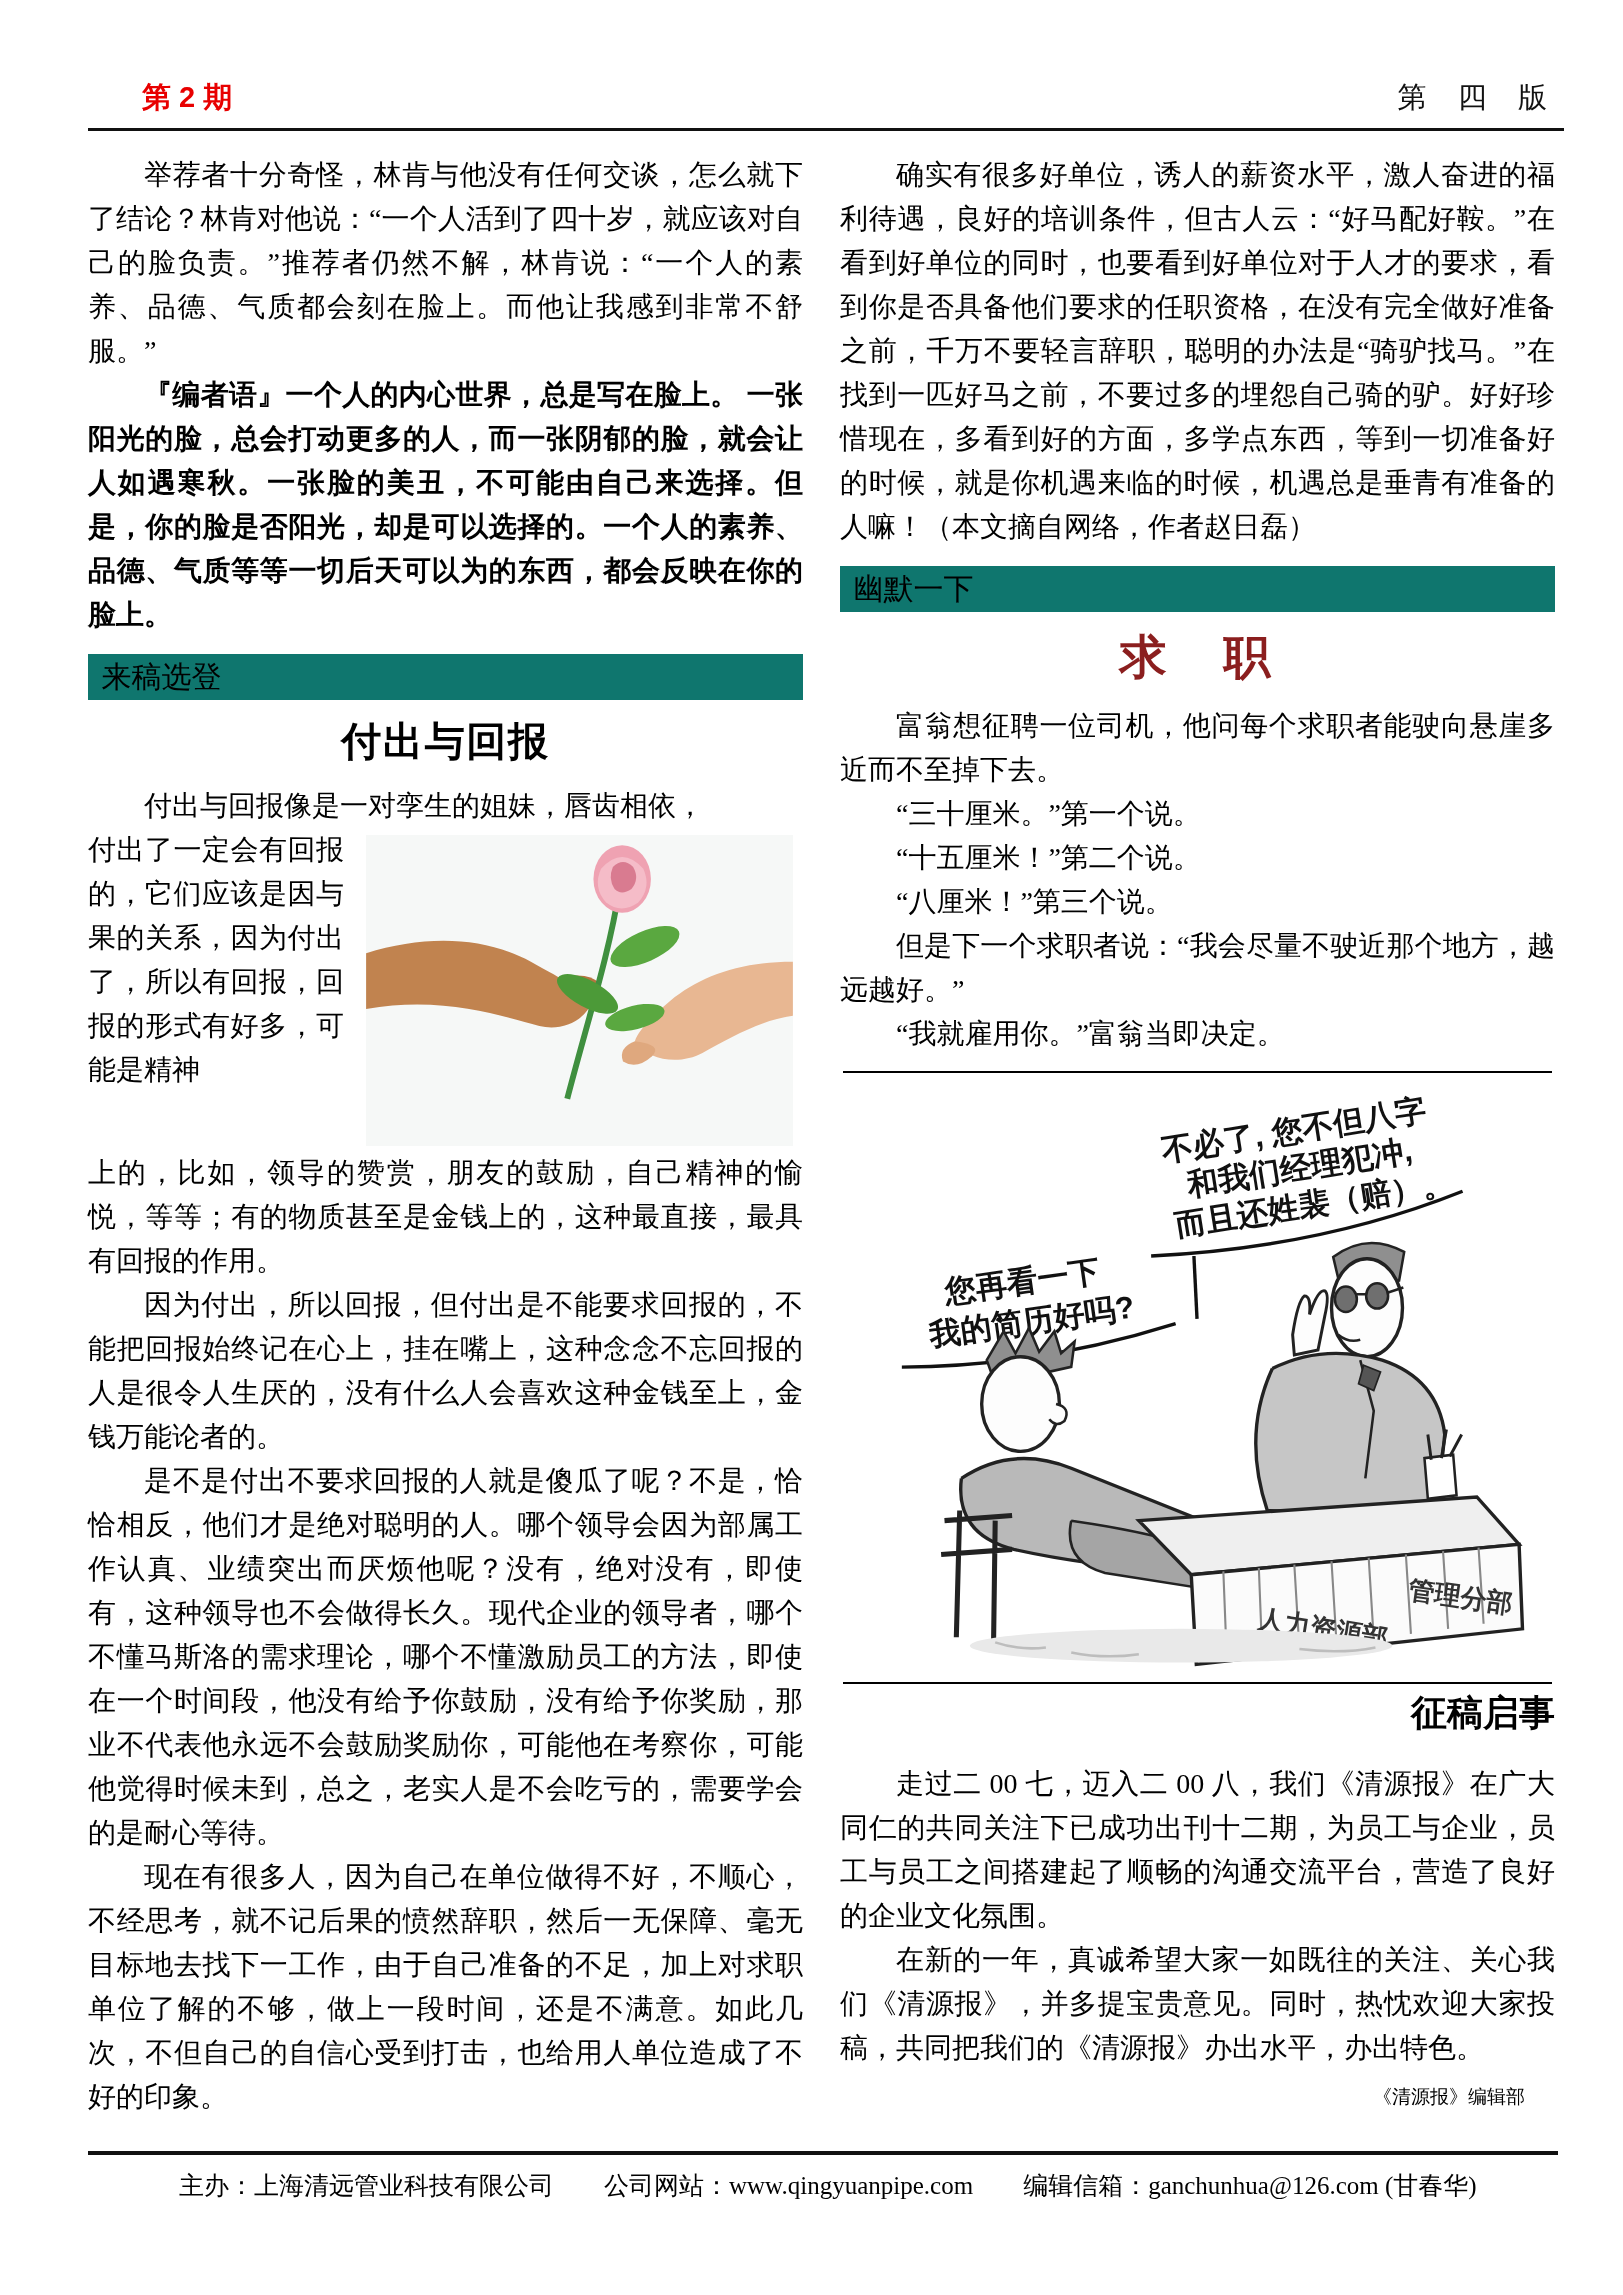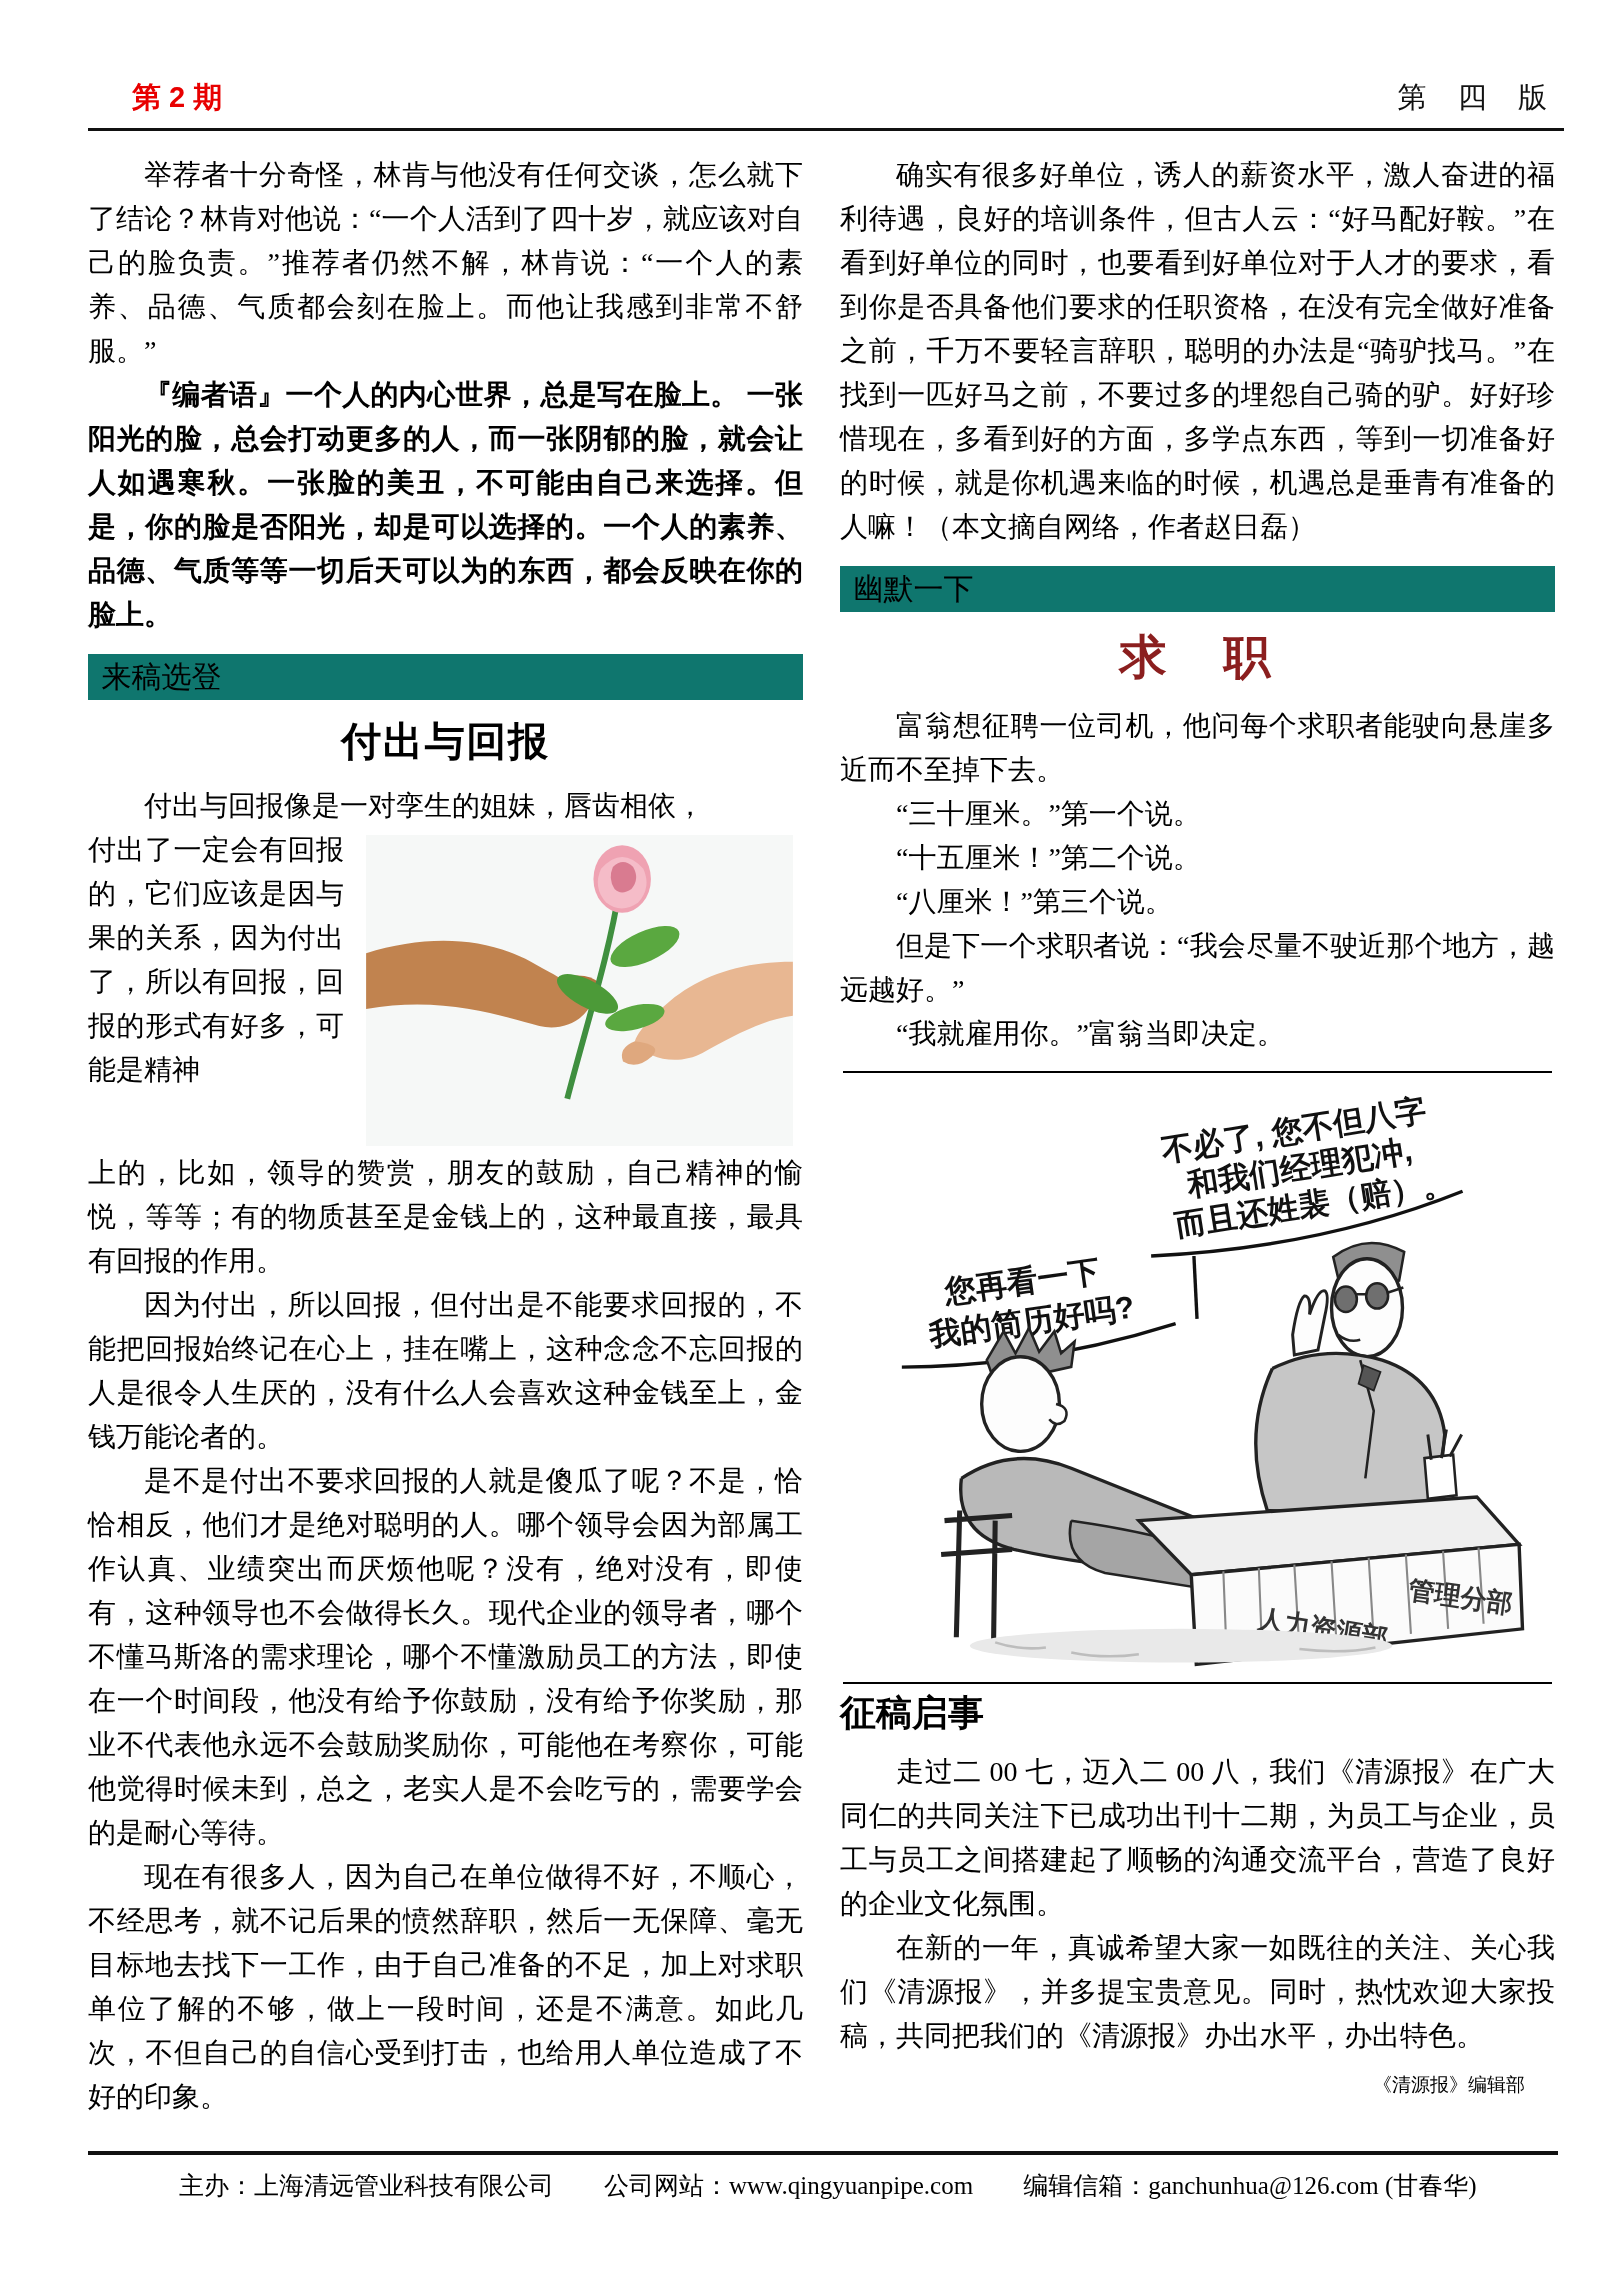--- a/index.html
+++ b/index.html
@@ -7,21 +7,21 @@
     width:1623px;height:2295px;
     font-family:"Liberation Serif","DejaVu Serif",serif;
     color:#000;
     -webkit-font-smoothing:antialiased;
   }
   .page{position:relative;width:1623px;height:2295px;overflow:hidden;background:#fff;}
   .inner{padding:78px 59px 0 88px;}
 
   
   .masthead{display:flex;justify-content:space-between;align-items:flex-end;padding:0 5px 10px 44px;}
-  .issue{font-size:29px;font-weight:bold;color:#e80000;font-family:"Liberation Sans","DejaVu Sans",sans-serif;}
+  .issue{font-size:29px;font-weight:bold;color:#e80000;font-family:"Liberation Sans","DejaVu Sans",sans-serif;margin-left:10px;}
   .edition{font-size:29px;font-weight:normal;color:#111;letter-spacing:12px;}
   .masthead-rule{height:3.4px;background:#111;margin:0 0 22px 0;}
 
   
   .columns{display:flex;gap:37px;}
   .col{width:715px;}
 
   .body{font-size:28px;line-height:44px;text-align:justify;margin:0;word-break:break-all;}
   .indent{text-indent:2em;}
   .boldnote{font-weight:bold;font-family:"Liberation Sans","DejaVu Sans",sans-serif;}
@@ -46,21 +46,21 @@
     background:#f6f8f7;
   }
   .rose-photo svg{display:block;width:100%;height:100%;}
 
   .hr-thin{border:none;border-top:2.5px solid #000;margin:15px 3.4px 8.5px 3.4px;}
   .hr-mid{border:none;border-top:2.5px solid #000;margin:8.5px 3.4px 5px 3.4px;}
 
   .cartoon{width:676px;height:592px;margin:1.7px auto 0 auto;}
   .cartoon svg{display:block;width:100%;height:100%;}
 
-  .notice-title{text-align:left;font-size:36px;font-weight:bold;margin:5px 0 12px 0;}
+  .notice-title{text-align:right;font-size:36px;font-weight:bold;margin:5px 0 24px 0;}
   .signature{text-align:right;font-size:19px;line-height:44px;margin:5px 30px 0 0;}
 
   .pfooter{position:absolute;left:88px;right:65px;top:2151px;}
   .footer-rule{height:4.2px;background:#111;margin-bottom:13.5px;}
   .footer-text{font-size:25px;line-height:34px;padding-left:91px;color:#000;}
 
   .cartoon text, .bubble{
     font-family:"Liberation Sans","DejaVu Sans",sans-serif;
   }
 </style>

